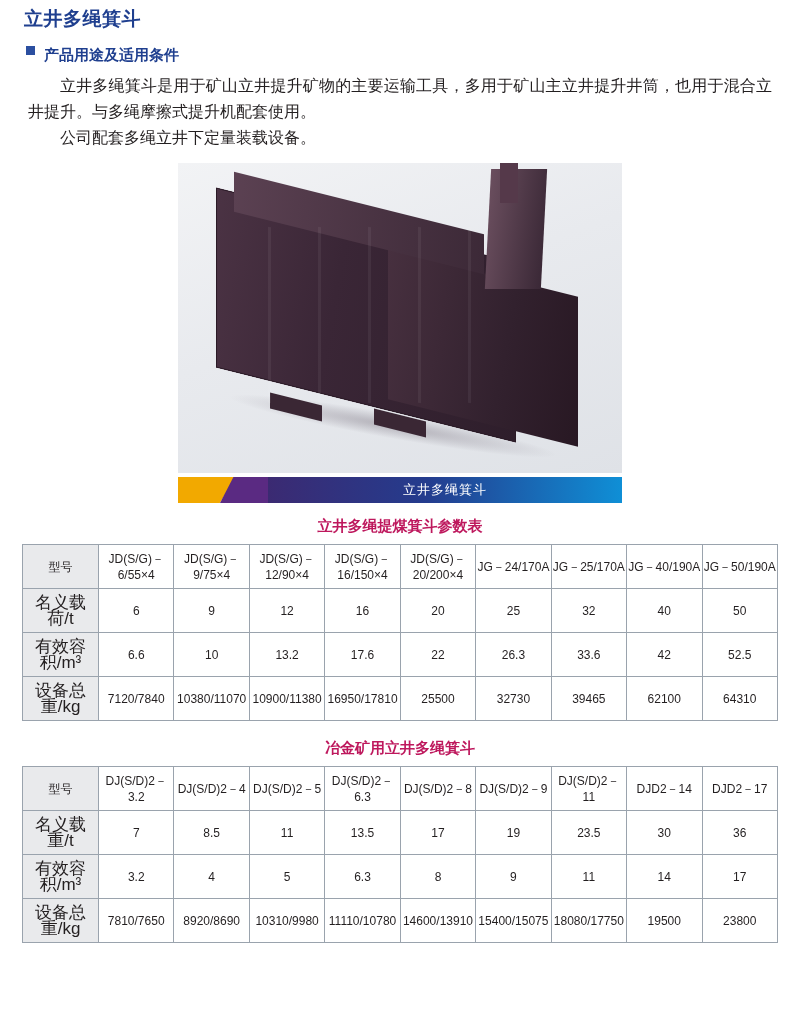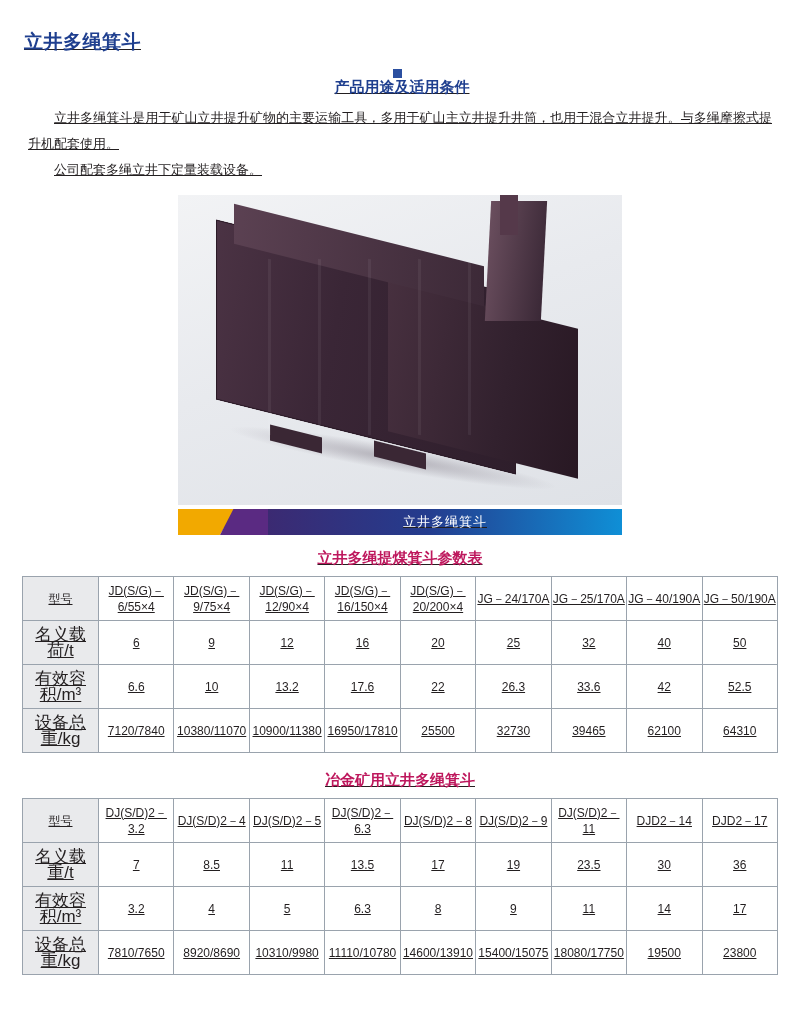--- a/index.html
+++ b/index.html
@@ -6,49 +6,46 @@
   html, body {
     margin: 0; padding: 0;
     width: 800px; height: 1028px;
     background: #ffffff;
     font-family: "Liberation Sans", "DejaVu Sans", sans-serif;
     color: #231f20;
   }
   .page {
     position: relative;
     width: 800px; height: 1028px;
-    padding: 29px 22px 0 22px;
-    text-decoration: underline;
+    padding: 6px 22px 0 22px;
   }
   h1.page-title {
     font-size: 19px;
     color: #1f3f8f;
     font-weight: bold;
     margin: 0 0 14px 2px;
     letter-spacing: 0.5px;
   }
   .section-head {
     display: flex;
-    align-items: center;
     margin: 0 0 8px 4px;
-    flex-direction: column;
   }
   .section-head .bullet {
     width: 9px; height: 9px;
     background: #2b4fa0;
     margin-right: 9px;
     flex: 0 0 auto;
   }
   .section-head .section-title {
     font-size: 15px;
     font-weight: bold;
     color: #1f3f8f;
   }
   .para {
-    font-size: 13px;
+    font-size: 16px;
     line-height: 26px;
     color: #231f20;
     margin: 0 6px 0 6px;
     text-align: justify;
   }
   .para.indent { text-indent: 2em; }
 
   .figure {
     margin: 12px auto 0 auto;
     width: 444px;

